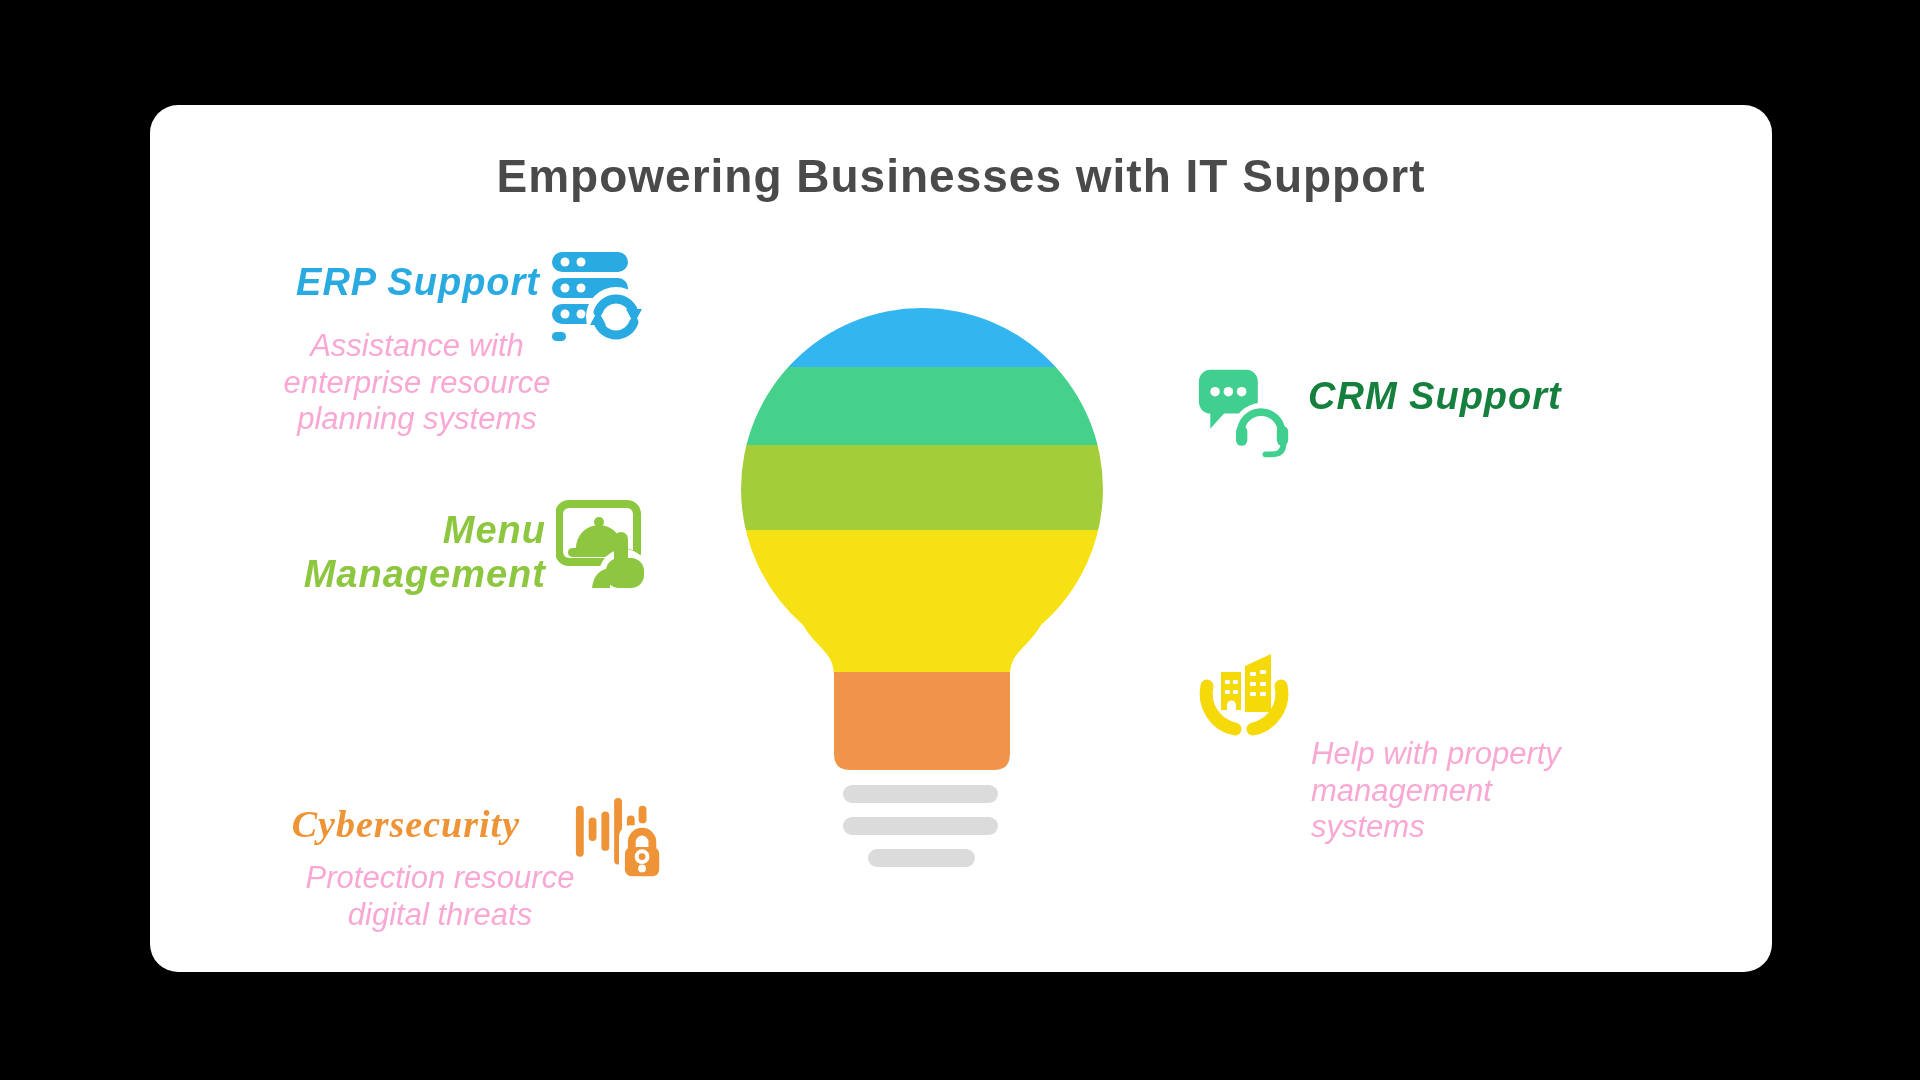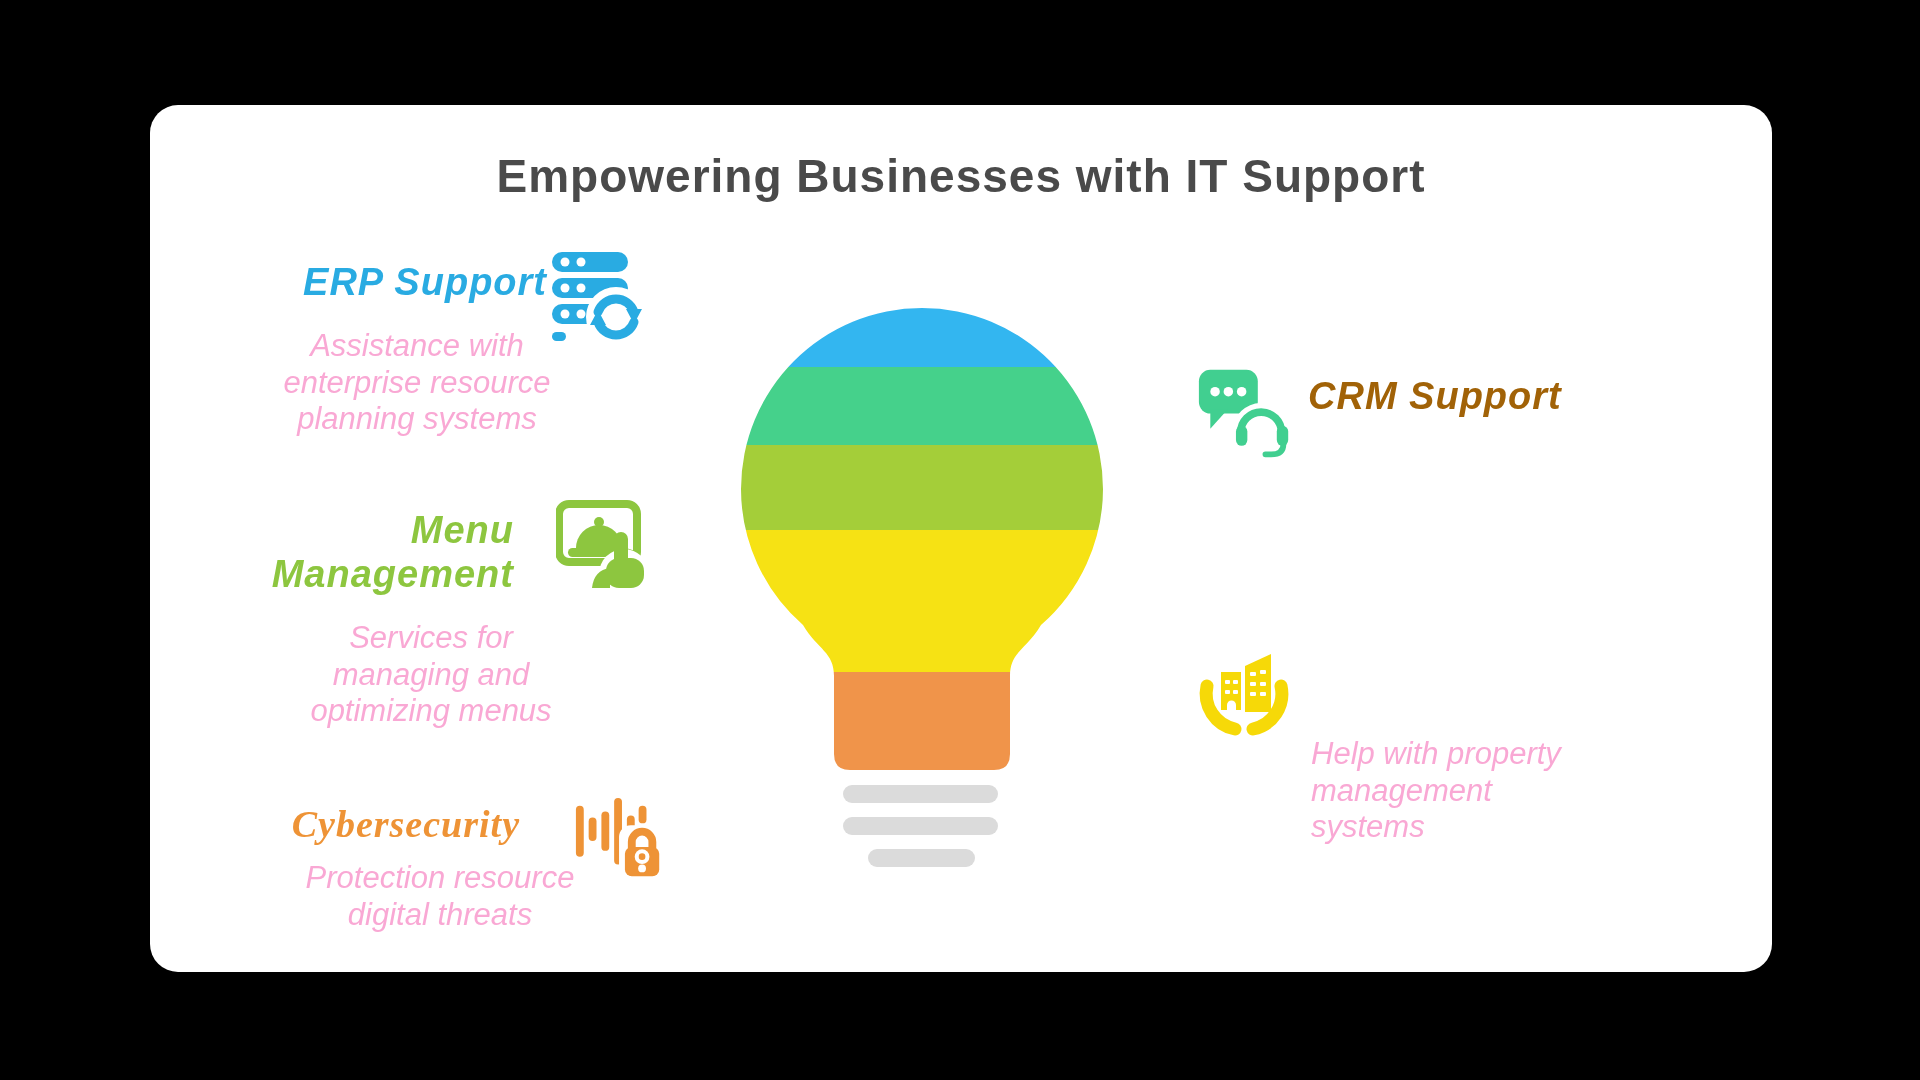--- a/index.html
+++ b/index.html
@@ -26,24 +26,24 @@
   .desc{
     position:absolute;font-size:31px;line-height:1.18;color:#f9a8d4;
     font-style:italic;white-space:pre-line;
     font-family:cursive, sans-serif;
   }
   .ra{text-align:right;}
   .ca{text-align:center;}
   .la{text-align:left;}
   .icon{position:absolute;}
   
-  .erp-heading{left:247px;top:260px;width:300px;}
+  .erp-heading{left:240px;top:260px;width:300px;}
   .erp-icon{left:550px;top:246px;}
   .erp-desc{left:257px;top:328px;width:320px;}
-  .menu-heading{left:224px;top:508px;width:290px;}
+  .menu-heading{left:256px;top:508px;width:290px;}
   .menu-icon{left:556px;top:496px;}
   .menu-desc{left:271px;top:620px;width:320px;}
   .cyber-heading{left:220px;top:802px;width:300px;font-family:Liberation Serif, serif;}
   .cyber-icon{left:572px;top:792px;}
   .cyber-desc{left:280px;top:860px;width:320px;}
   
   .crm-icon{left:1197px;top:366px;}
   .crm-heading{left:1308px;top:374px;width:420px;}
   .crm-desc{left:1311px;top:436px;width:330px;}
   .pms-icon{left:1194px;top:640px;}
@@ -120,23 +120,20 @@
       <path d="M 20 52 A 23 23 0 0 1 66 52 Z"></path>
       <circle cx="43" cy="26" r="5"></circle>
       <rect x="12" y="52" width="62" height="9" rx="4.5"></rect>
       <path d="M 70 52 L 84 56.5 L 70 61 Z"></path>
       <circle cx="68" cy="78" r="25" fill="#fff"></circle>
       <rect x="58" y="36" width="14" height="38" rx="7"></rect>
       <rect x="50" y="62" width="38" height="30" rx="13"></rect>
       <path d="M 36 92 Q 38 74 54 72 L 54 92 Z"></path>
     </g>
   </svg>
-  <div class="desc ca menu-desc">Services for
-managing and
-optimizing menus</div>
 
   <div class="heading ra cyber-heading" style="color: rgb(238, 147, 54);">Cybersecurity</div>
   <svg class="icon cyber-icon" width="98" height="98" viewBox="0 0 100 100">
     <g fill="#EE9336">
       <rect x="4" y="14" width="8" height="52" rx="4"></rect>
       <rect x="17" y="26" width="8" height="24" rx="4"></rect>
       <rect x="30" y="20" width="8" height="40" rx="4"></rect>
       <rect x="43" y="6" width="8" height="68" rx="4"></rect>
       <rect x="56" y="24" width="8" height="14" rx="4"></rect>
       <rect x="68" y="14" width="8" height="18" rx="4"></rect>
@@ -158,21 +155,21 @@
       <circle cx="19" cy="27" r="5" fill="#fff"></circle>
       <circle cx="33" cy="27" r="5" fill="#fff"></circle>
       <circle cx="47" cy="27" r="5" fill="#fff"></circle>
       <circle cx="67" cy="68" r="29" fill="#fff"></circle>
       <path d="M 46 70 A 21.5 21.5 0 0 1 89 70" fill="none" stroke-width="8" stroke-linecap="round" stroke="#41CF90"></path>
       <rect x="41" y="63" width="12" height="21" rx="6"></rect>
       <rect x="84" y="63" width="12" height="21" rx="6"></rect>
       <path d="M 91 82 Q 91 93 78 93 L 72 93" fill="none" stroke-width="6" stroke-linecap="round" stroke="#41CF90"></path>
     </g>
   </svg>
-  <div class="heading la crm-heading" style="color: #a16207;">CRM Support</div>
+  <div class="heading la crm-heading" style="color: #15803d;">CRM Support</div>
 
   <svg class="icon pms-icon" width="100" height="100" viewBox="0 0 100 100">
     <g fill="#F6D908">
       <rect x="27" y="32" width="20" height="38"></rect>
       <polygon points="51,26 77,14 77,72 51,72"></polygon>
       <g fill="#fff">
         <rect x="31" y="40" width="5" height="4" rx="1"></rect>
           <rect x="39" y="40" width="5" height="4" rx="1"></rect>
         <rect x="31" y="50" width="5" height="4" rx="1"></rect>
           <rect x="39" y="50" width="5" height="4" rx="1"></rect>

